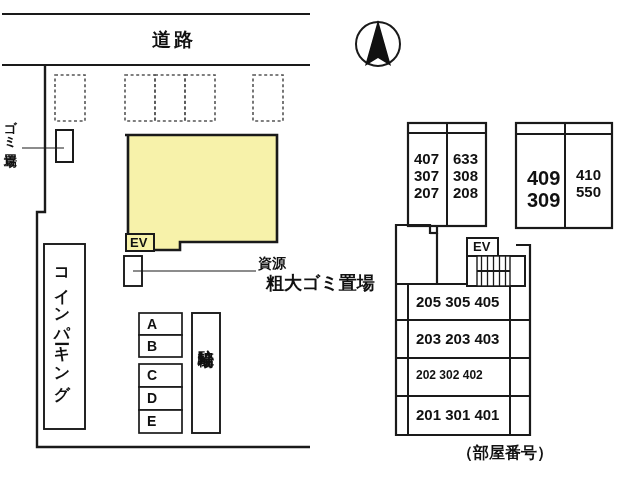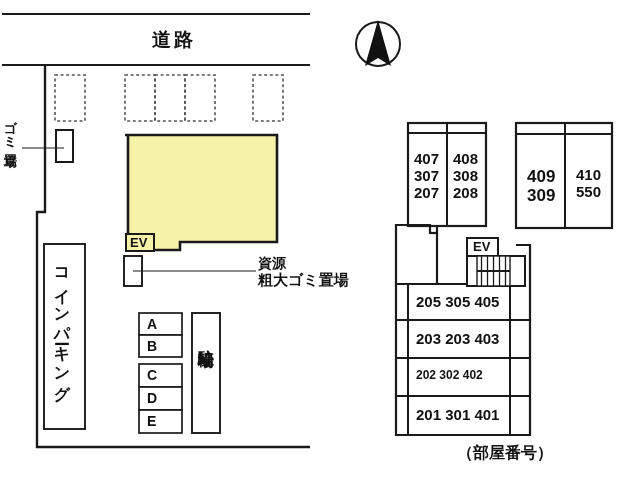--- a/index.html
+++ b/index.html
@@ -147,47 +147,47 @@
       <line x1="477" y1="271" x2="510" y2="271" stroke="#1a1a1a" stroke-width="2"></line>
       <rect x="477" y="256" width="33" height="30" fill="none" stroke="#1a1a1a" stroke-width="1.4"></rect>
     </g>
   </svg>
 
   <div class="htext" style="left:152px; top:28px; font-size:19px; letter-spacing:3px;">道路</div>
 
   <div class="vert-text" style="left:4px; top:112px; font-size:13px;">ゴミ置場</div>
 
   <div class="htext" style="left:258px; top:255px; font-size:14px;">資源</div>
-  <div class="htext" style="left:258px; top:272px; font-size:15px;">粗大ゴミ置場</div>
+  <div class="htext" style="left:266px; top:272px; font-size:18px;">粗大ゴミ置場</div>
 
   <div class="vert-text" style="left:54px; top:258px; font-size:16px;">コインパーキング</div>
 
   <div class="vert-text" style="left:198px; top:337px; font-size:16px;">駐輪場</div>
 
   <div class="num" style="left:130px; top:236px; font-size:13px;">EV</div>
 
   <div class="num" style="left:147px; top:317px; font-size:14px;">A</div>
   <div class="num" style="left:147px; top:339px; font-size:14px;">B</div>
   <div class="num" style="left:147px; top:368px; font-size:14px;">C</div>
   <div class="num" style="left:147px; top:391px; font-size:14px;">D</div>
   <div class="num" style="left:147px; top:414px; font-size:14px;">E</div>
 
   <div class="num" style="left:414px; top:151px; font-size:15px;">
     <div>407</div>
     <div>307</div>
     <div>207</div>
   </div>
 
   <div class="num" style="left:453px; top:151px; font-size:15px;">
-    <div>408</div>
+    <div>633</div>
     <div>308</div>
     <div>208</div>
   </div>
 
-  <div class="num" style="left:527px; top:167px; font-size:17px;">
+  <div class="num" style="left:527px; top:167px; font-size:20px;">
     <div>409</div>
     <div>309</div>
   </div>
 
   <div class="num" style="left:576px; top:167px; font-size:15px;">
     <div>410</div>
     <div>550</div>
   </div>
 
 

